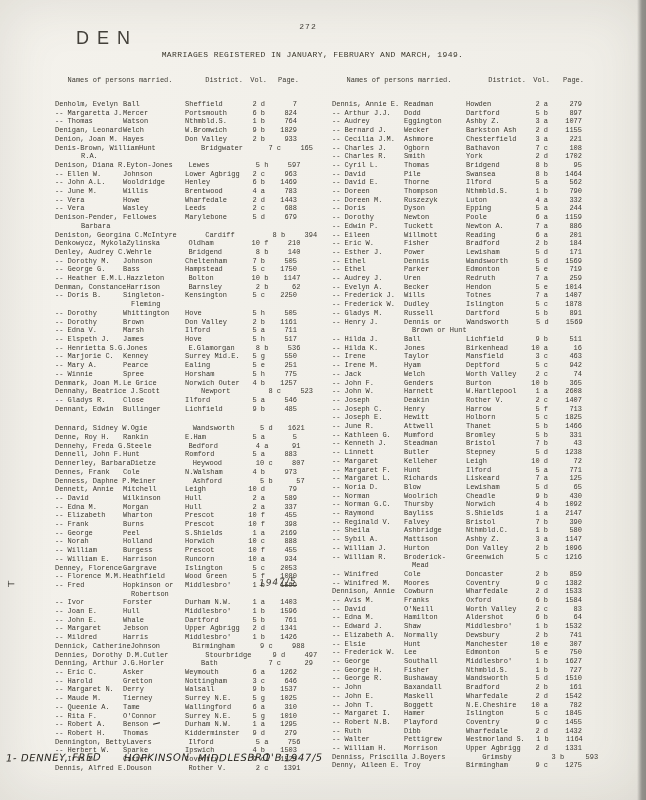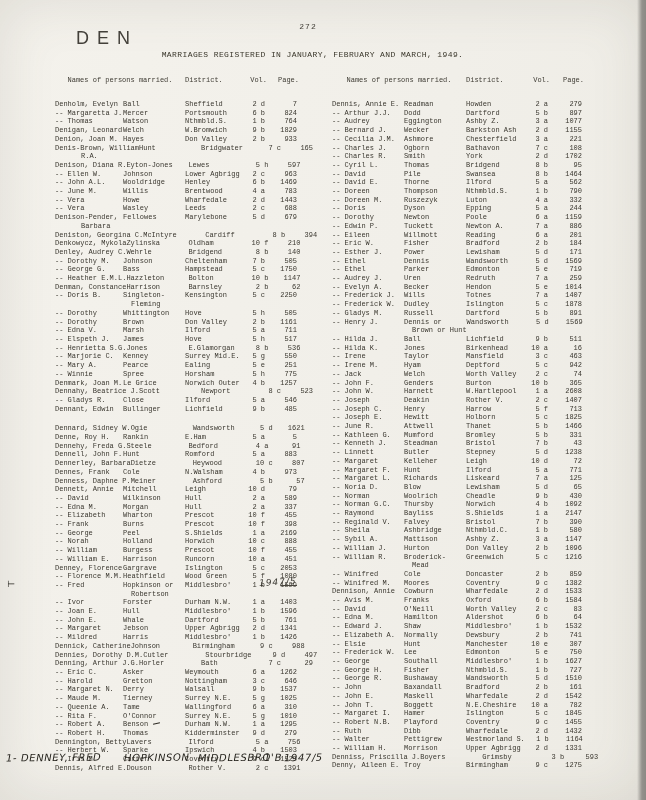--- a/index.html
+++ b/index.html
@@ -27,21 +27,21 @@
   .page-title { position:absolute; top:50px; left:0; right:21px; text-align:center; font-size:8px; letter-spacing:.4px; color:#383529; }
 
   .col { position:absolute; top:76px; }
   .col-left  { left:55px; }
   .col-right { left:332px; }
 
   .col-head { display:grid; margin-bottom:16px; font-size:7px; color:#3e3b33; }
   .col-left  .col-head { grid-template-columns:130px 58px 24px 32px; }
   .col-right .col-head { grid-template-columns:134px 60px 24px 34px; }
   .col-head .h-names { text-align:center; }
-  .col-head .h-dist  { text-align:left; }
+  .col-head .h-dist  { text-align:right; }
   .col-head .h-vol   { text-align:right; }
   .col-head .h-page  { text-align:right; padding-left:6px; }
 
   .row { display:grid; position:relative; font-size:7px; line-height:8.7px; }
   .col-left  .row { grid-template-columns:minmax(68px,max-content) minmax(62px,max-content) minmax(56px,max-content) 24px 32px; }
   .col-right .row { grid-template-columns:minmax(72px,max-content) minmax(62px,max-content) minmax(58px,max-content) 24px 34px; }
   .row.gap { margin-top:11px; }
   .cell { white-space:pre; }
   .c-name .l2 { padding-left:26px; }
   .c-spouse .l2 { padding-left:8px; }
@@ -416,21 +416,21 @@
           <div class="cell c-spouse"><div class="l1">Burgess</div></div>
           <div class="cell c-district"><div class="l1">Prescot</div></div>
           <div class="cell c-vol"><div class="l1">10 f</div></div>
           <div class="cell c-page"><div class="l1">455</div></div>
         </div>
         <div class="row">
           <div class="cell c-name"><div class="l1">-- William E.</div></div>
           <div class="cell c-spouse"><div class="l1">Harrison</div></div>
           <div class="cell c-district"><div class="l1">Runcorn</div></div>
           <div class="cell c-vol"><div class="l1">10 a</div></div>
-          <div class="cell c-page"><div class="l1">451</div></div>
+          <div class="cell c-page"><div class="l1">934</div></div>
         </div>
         <div class="row">
           <div class="cell c-name"><div class="l1">Denney, Florence</div></div>
           <div class="cell c-spouse"><div class="l1">Gargrave</div></div>
           <div class="cell c-district"><div class="l1">Islington</div></div>
           <div class="cell c-vol"><div class="l1">5 c</div></div>
           <div class="cell c-page"><div class="l1">2053</div></div>
         </div>
         <div class="row">
           <div class="cell c-name"><div class="l1">-- Florence M.M.</div></div>

